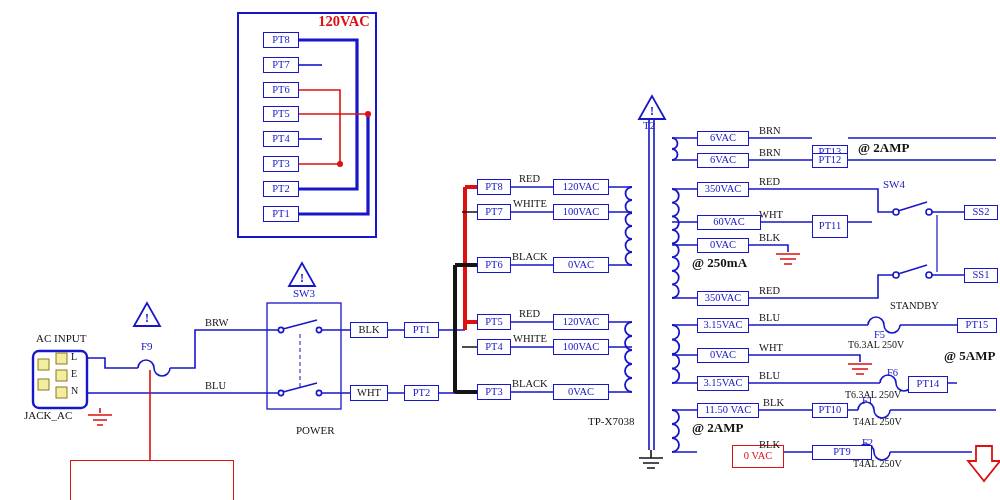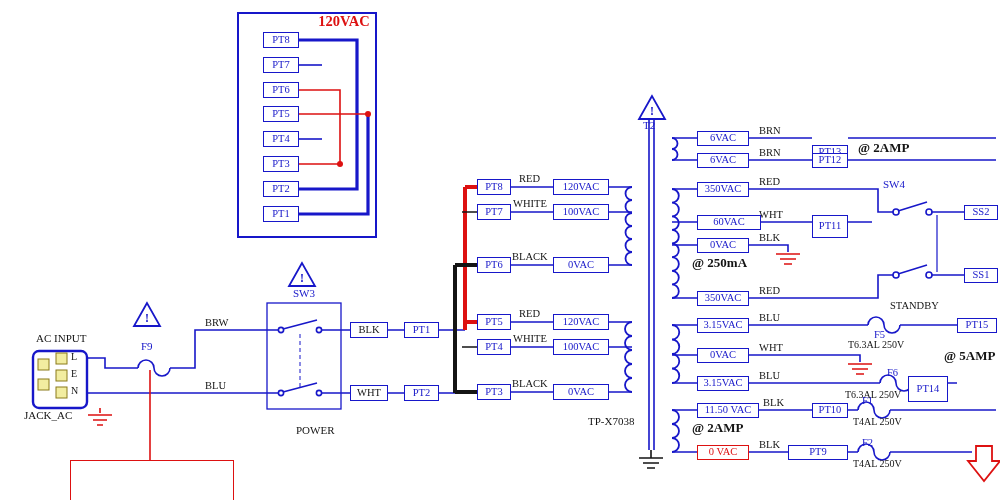--- a/index.html
+++ b/index.html
@@ -192,41 +192,41 @@
   <div class="box" style="left:697px;top:131px;width:52px;height:15px">6VAC</div>
   <div class="box" style="left:697px;top:153px;width:52px;height:15px">6VAC</div>
   <div class="box" style="left:697px;top:182px;width:52px;height:15px">350VAC</div>
   <div class="box" style="left:697px;top:215px;width:64px;height:15px">60VAC</div>
   <div class="box" style="left:697px;top:238px;width:52px;height:15px">0VAC</div>
   <div class="box" style="left:697px;top:291px;width:52px;height:15px">350VAC</div>
   <div class="box" style="left:697px;top:318px;width:52px;height:15px">3.15VAC</div>
   <div class="box" style="left:697px;top:348px;width:52px;height:15px">0VAC</div>
   <div class="box" style="left:697px;top:376px;width:52px;height:15px">3.15VAC</div>
   <div class="box" style="left:697px;top:403px;width:62px;height:15px">11.50 VAC</div>
-  <div class="box redbox" style="left:697px;top:445px;width:52px;height:15px">0 VAC</div>
+  <div class="box redbox" style="left:732px;top:445px;width:52px;height:23px">0 VAC</div>
 
   <div class="lbl" style="left:759px;top:125px">BRN</div>
   <div class="lbl" style="left:759px;top:147px">BRN</div>
   <div class="lbl" style="left:759px;top:176px">RED</div>
   <div class="lbl" style="left:759px;top:209px">WHT</div>
   <div class="lbl" style="left:759px;top:232px">BLK</div>
   <div class="lbl" style="left:759px;top:285px">RED</div>
   <div class="lbl" style="left:759px;top:312px">BLU</div>
   <div class="lbl" style="left:759px;top:342px">WHT</div>
   <div class="lbl" style="left:759px;top:370px">BLU</div>
   <div class="lbl" style="left:763px;top:397px">BLK</div>
   <div class="lbl" style="left:759px;top:439px">BLK</div>
 
   <div class="box" style="left:812px;top:145px;width:36px;height:15px">PT13</div>
   <div class="box" style="left:812px;top:153px;width:36px;height:15px">PT12</div>
   <div class="box" style="left:812px;top:215px;width:36px;height:23px">PT11</div>
   <div class="box" style="left:957px;top:318px;width:40px;height:15px">PT15</div>
-  <div class="box" style="left:908px;top:376px;width:40px;height:26px">PT14</div>
+  <div class="box" style="left:908px;top:376px;width:40px;height:17px">PT14</div>
   <div class="box" style="left:812px;top:403px;width:36px;height:15px">PT10</div>
-  <div class="box" style="left:788px;top:445px;width:60px;height:15px">PT9</div>
+  <div class="box" style="left:812px;top:445px;width:60px;height:15px">PT9</div>
 
   <div class="lbl blue" style="left:874px;top:329px">F5</div>
   <div class="lbl" style="left:848px;top:340px;font-size:10px">T6.3AL 250V</div>
   <div class="lbl blue" style="left:887px;top:367px">F6</div>
   <div class="lbl" style="left:845px;top:390px;font-size:10px">T6.3AL 250V</div>
   <div class="lbl blue" style="left:862px;top:395px">F1</div>
   <div class="lbl" style="left:853px;top:417px;font-size:10px">T4AL 250V</div>
   <div class="lbl blue" style="left:862px;top:437px">F2</div>
   <div class="lbl" style="left:853px;top:459px;font-size:10px">T4AL 250V</div>
 

